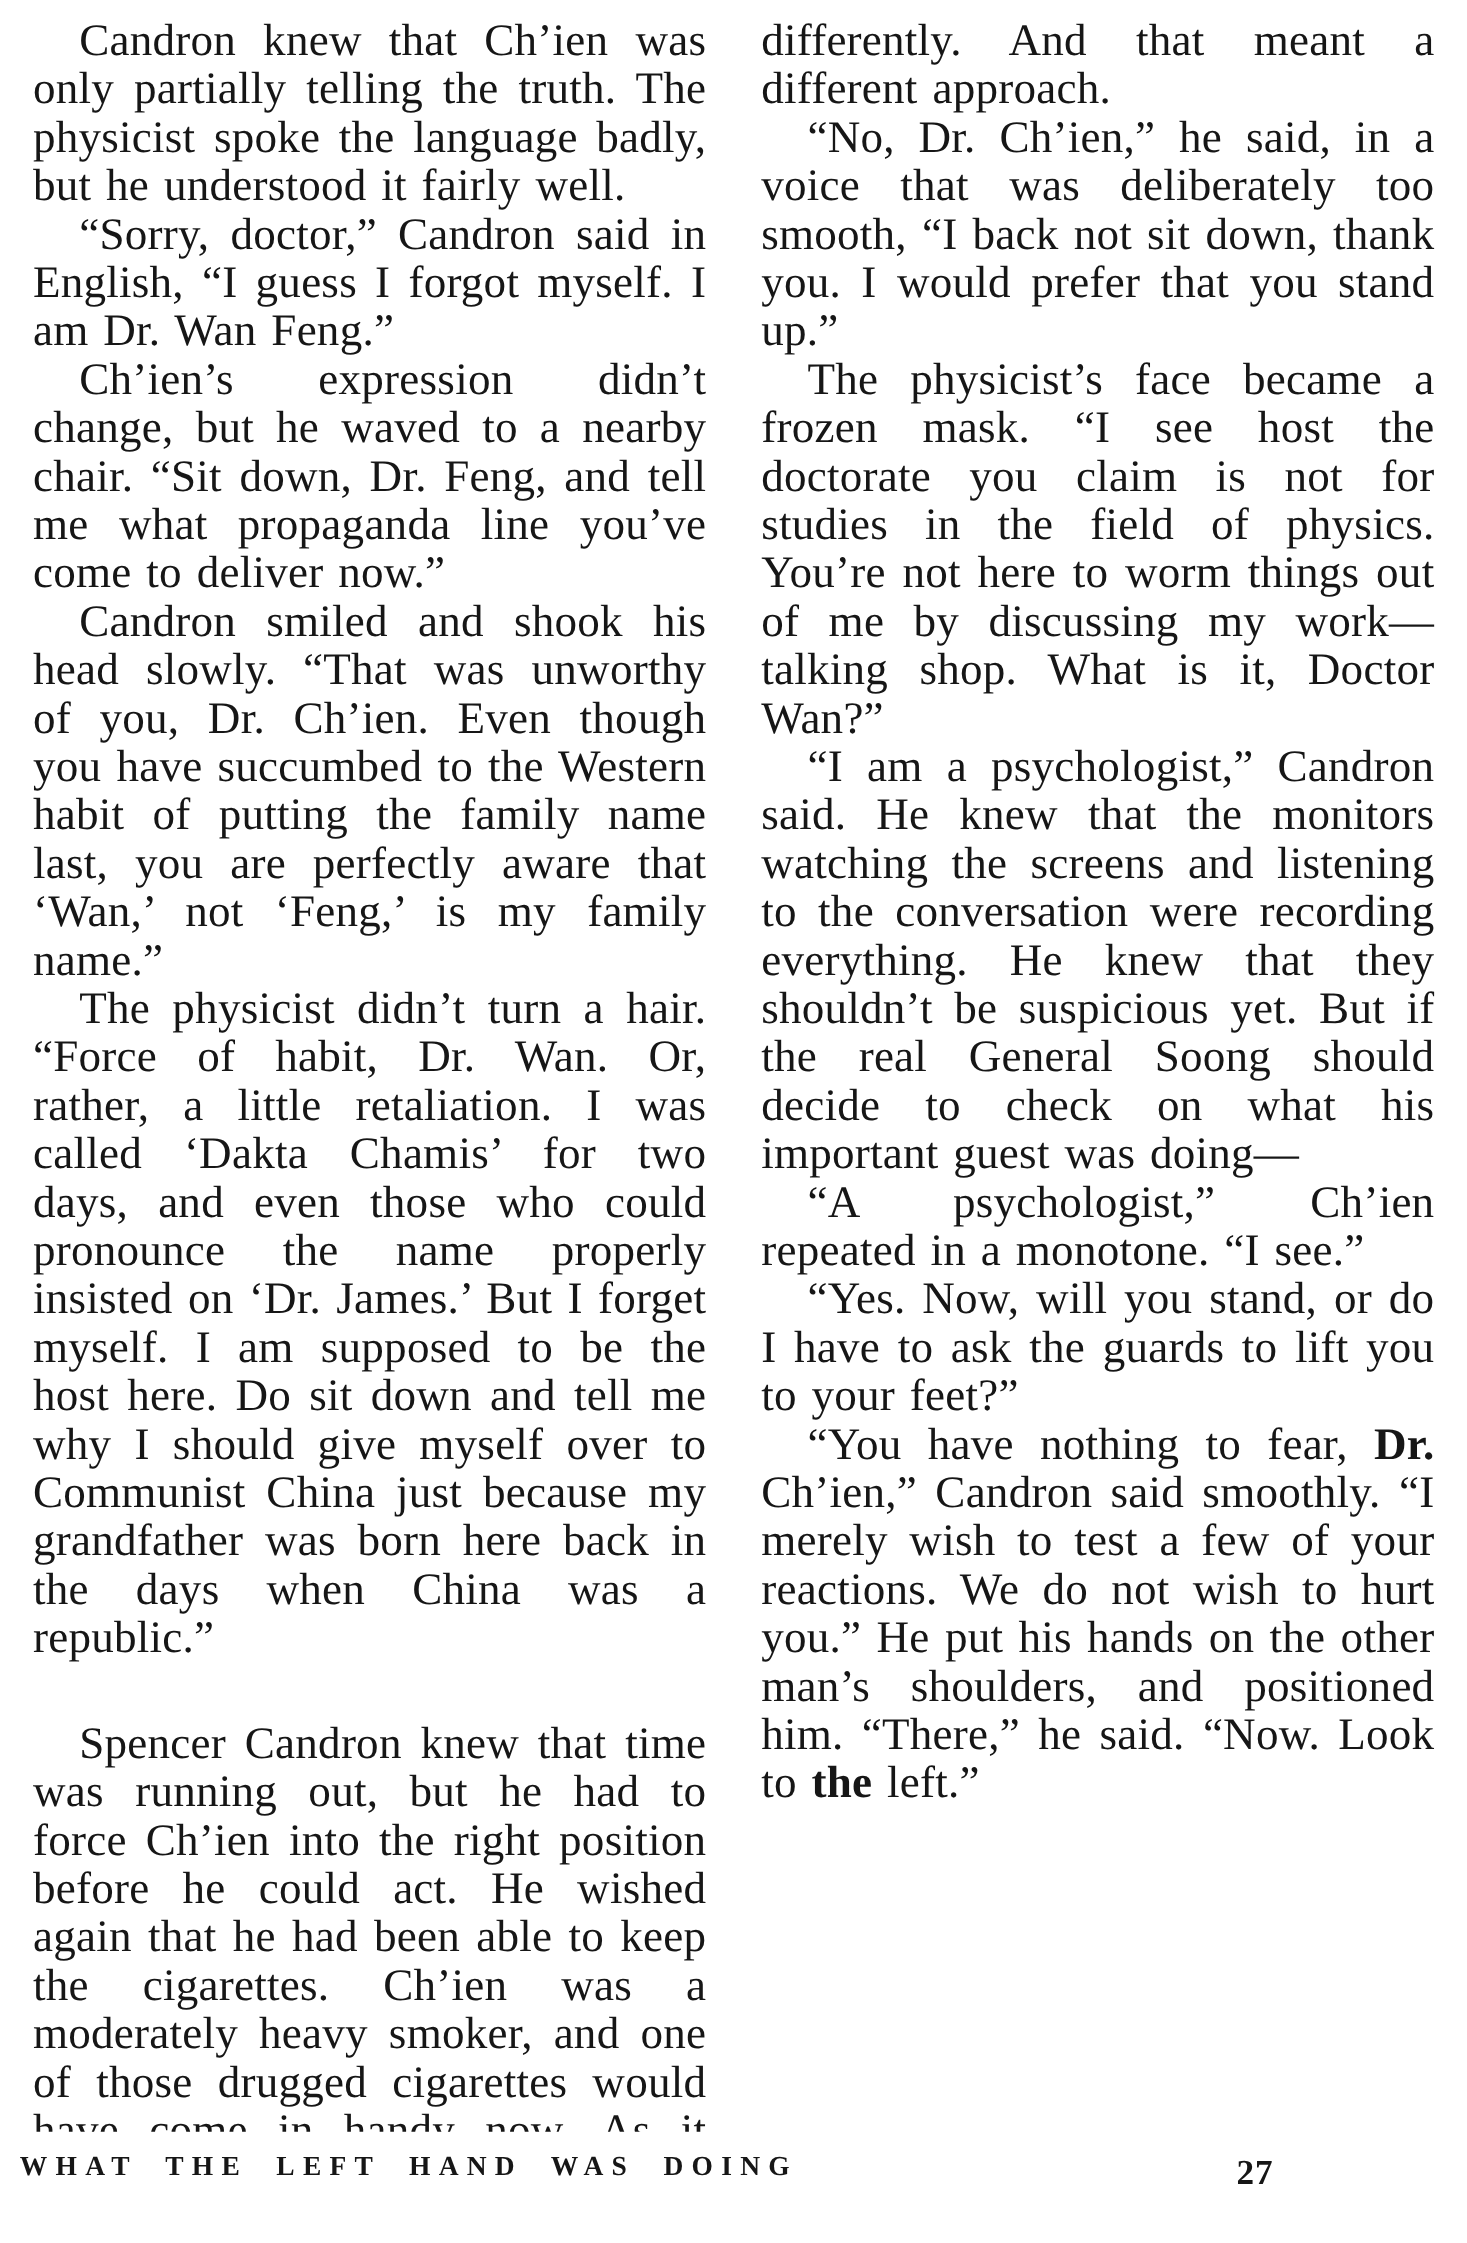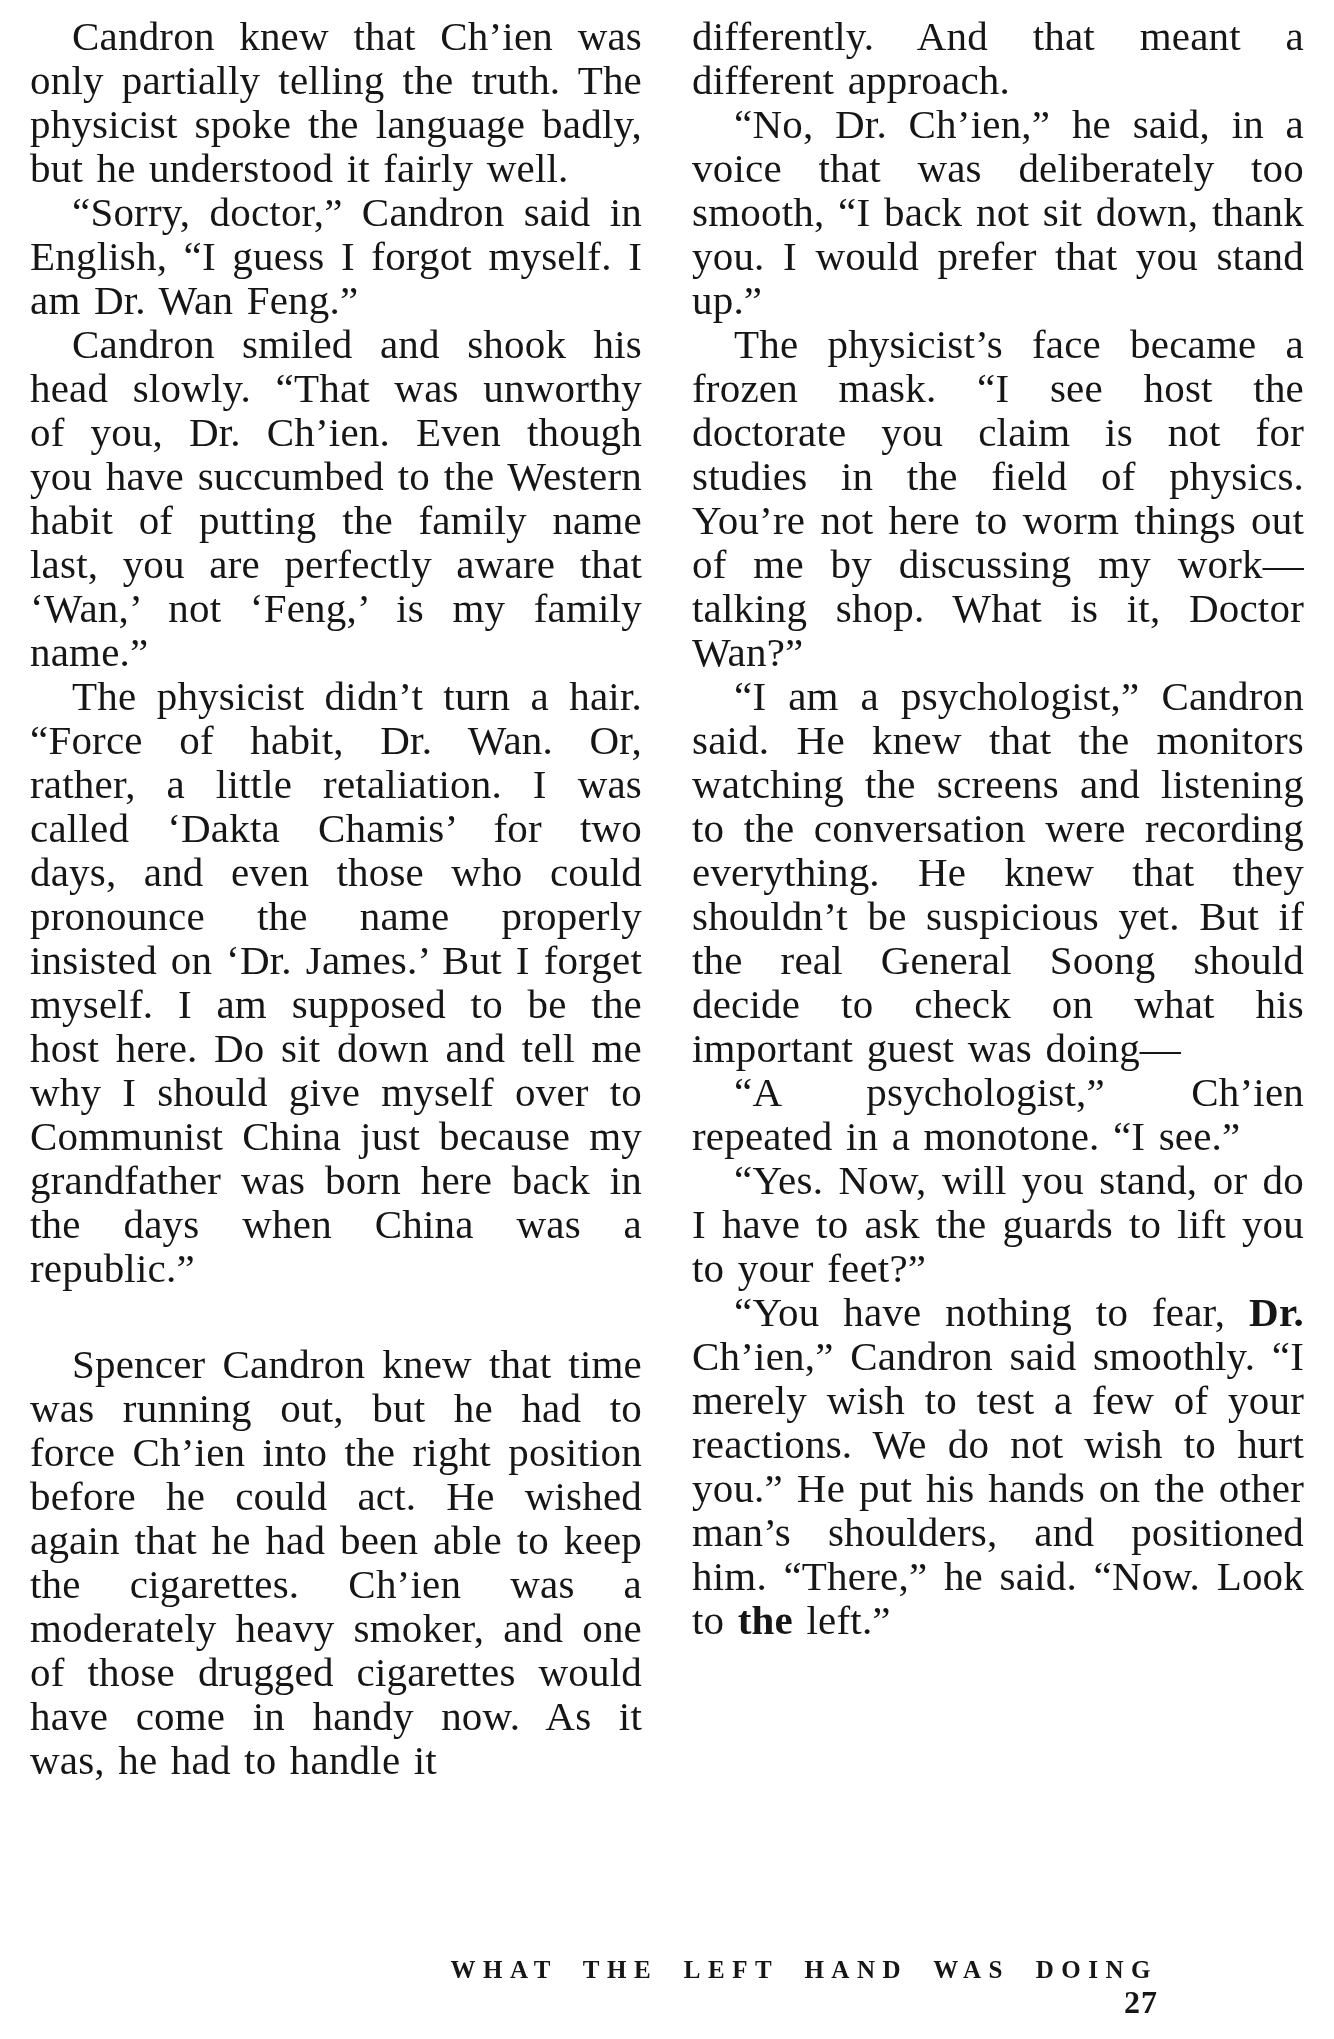--- a/index.html
+++ b/index.html
@@ -53,22 +53,21 @@
   }
   .italic{ }
   .bold{ font-weight:bold; }
   .footer{
     position:absolute;
     top:1956px;
     left:18px;
     right:176px;
     display:flex;
     justify-content:space-between;
-    align-items:flex-end;
-    flex-direction:column;
+    align-items:flex-start;
   }
   .running-title{
     font-size:25px;
     font-weight:bold;
     letter-spacing:7.5px;
     word-spacing:12px;
     white-space:nowrap;
   }
   .page-number{
     font-size:32px;
@@ -77,20 +76,21 @@
   }
 </style>
 </head>
 <body>
 
 <div class="page">
   <div class="main">
     <div class="column">
         <p class="para"><span>Candron knew that Ch’ien was only partially telling the truth. The physicist spoke the language badly, but he understood it fairly well.</span></p>
         <p class="para"><span>“Sorry, doctor,” Candron said in English, “I guess I forgot myself. I am Dr. Wan Feng.”</span></p>
+        <p class="para"><span>Ch’ien’s expression didn’t change, but he waved to a nearby chair. “Sit down, Dr. Feng, and tell me what propaganda line you’ve come to deliver now.”</span></p>
         <p class="para"><span>Candron smiled and shook his head slowly. “That was unworthy of you, Dr. Ch’ien. Even though you have succumbed to the Western habit of putting the family name last, you are perfectly aware that ‘Wan,’ not ‘Feng,’ is my family name.”</span></p>
         <p class="para"><span>The physicist didn’t turn a hair. “Force of habit, Dr. Wan. Or, rather, a little retaliation. I was called ‘Dakta Chamis’ for two days, and even those who could pronounce the name properly insisted on ‘Dr. James.’ But I forget myself. I am supposed to be the host here. Do sit down and tell me why I should give myself over to Communist China just because my grandfather was born here back in the days when China was a republic.”</span></p>
         <p class="para section-break"><span>Spencer Candron knew that time was running out, but he had to force Ch’ien into the right position before he could act. He wished again that he had been able to keep the cigarettes. Ch’ien was a moderately heavy smoker, and one of those drugged cigarettes would have come in handy now. As it was, he had to handle it</span></p>
       </div>
     <div class="column">
         <p class="para no-indent"><span>differently. And that meant a different approach.</span></p>
         <p class="para"><span>“No, Dr. Ch’ien,” he said, in a voice that was deliberately too smooth, “I back not sit down, thank you. I would prefer that you stand up.”</span></p>
         <p class="para"><span>The physicist’s face became a frozen mask. “I see host the doctorate you claim is not for studies in the field of physics. You’re not here to worm things out of me by discussing my work—talking shop. What is it, </span><span class="italic">Doctor</span><span> Wan?”</span></p>
         <p class="para"><span>“I am a psychologist,” Candron said. He knew that the monitors watching the screens and listening to the conversation were recording everything. He knew that they shouldn’t be suspicious yet. But if the real General Soong should decide to check on what his important guest was doing—</span></p>
         <p class="para"><span>“A psychologist,” Ch’ien repeated in a monotone. “I see.”</span></p>

